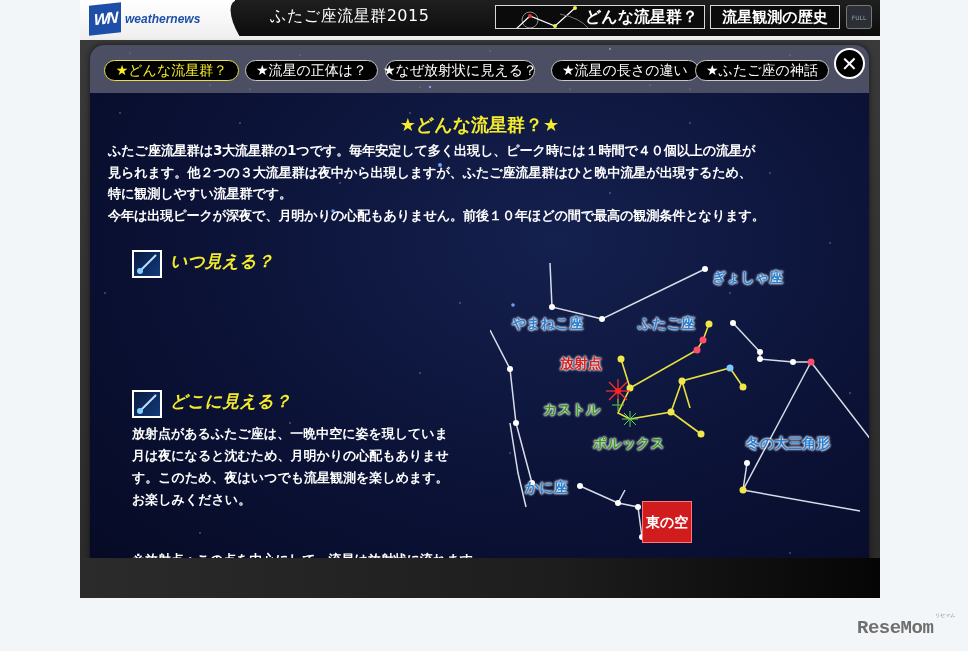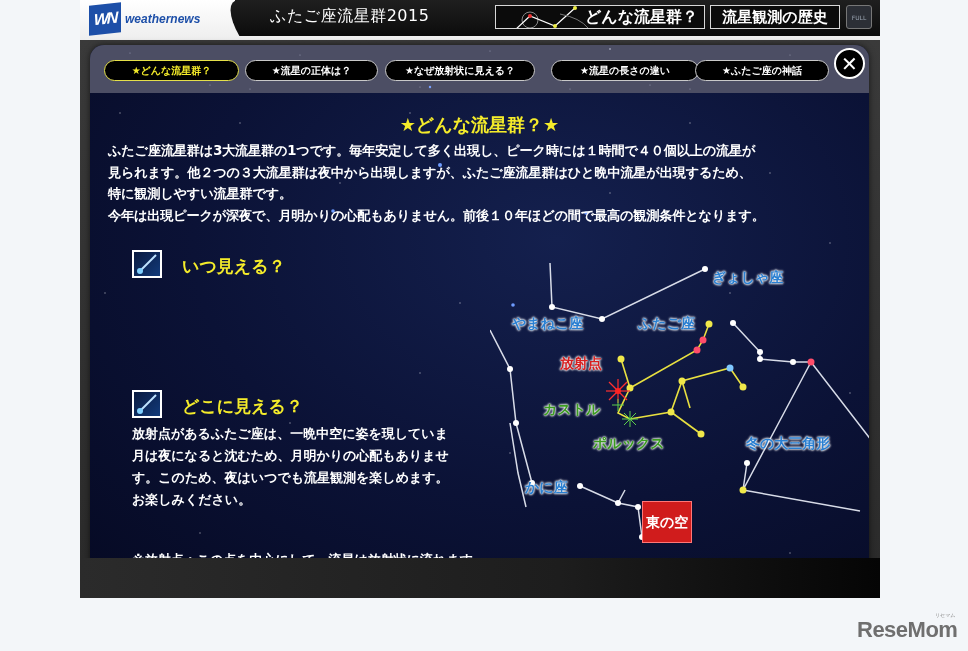--- a/index.html
+++ b/index.html
@@ -81,39 +81,39 @@
   }
   .starfield { position: absolute; inset: 0; }
   .pointer {
     position: absolute; left: 80px; top: 48px; width: 0; height: 0;
     border-left: 11px solid transparent; border-right: 11px solid transparent;
     border-top: 12px solid #4c4e64;
   }
   .tab {
     position: absolute; top: 15px; height: 21px; border-radius: 11px;
     background: #000; border: 1.5px solid #c9c9c9; color: #fff;
-    font-size: 10px; font-weight: bold; display: flex; align-items: center; justify-content: center;
+    font-size: 14px; font-weight: normal; display: flex; align-items: center; justify-content: center;
     cursor: pointer; white-space: nowrap;
   }
   .tab.active { border-color: #e5e04a; color: #f5ec2a; }
   .close-btn {
     position: absolute; left: 744px; top: 3px; width: 31px; height: 31px; border-radius: 50%;
     background: #000; border: 2.5px solid #fff; color: #fff; font-size: 20px; font-weight: bold;
     display: flex; align-items: center; justify-content: center; cursor: pointer;
   }
   .section-title {
     position: absolute; left: 0; right: 0; top: 68px; text-align: center;
     color: #f5ec2a; font-size: 18px; font-weight: bold;
   }
   .intro {
     position: absolute; left: 18px; top: 95px; width: 760px;
     color: #fff; font-size: 13.2px; line-height: 21.5px; font-weight: bold; letter-spacing: -0.2px;
   }
   .subhead {
-    position: absolute; left: 42px; display: flex; align-items: flex-end; gap: 20px;
+    position: absolute; left: 42px; display: flex; align-items: flex-start; gap: 8px; font-style: italic;
   }
   .sub-icon {
     width: 30px; height: 28px; border: 2px solid #fff; background: linear-gradient(135deg, #0a1a40 0%, #123a7a 100%);
     position: relative; overflow: hidden;
   }
   .sub-title { color: #f5ec2a; font-size: 17px; font-weight: bold; }
   .info-block {
     position: absolute; left: 42px; color: #fff; font-size: 13px; font-weight: bold; line-height: 21px;
   }
   .info-row { display: flex; }
@@ -132,22 +132,22 @@
     text-shadow: 0 0 2px #fff, 0 0 2px #fff, 0 0 3px #fff;
   }
   .lbl-blue { color: #2a7fd1; }
   .lbl-red { color: #d62020; }
   .lbl-green { color: #3a9a1f; }
   .east-sky {
     position: absolute; background: #d01c1c; color: #fff; border: 1.5px solid #ff7777;
     font-size: 14px; font-weight: bold; padding: 10px 3px; line-height: 20px;
   }
   .resemom {
-    position: absolute; left: 857px; top: 617px; color: #6f6f6f; font-size: 22px; font-weight: bold;
-    font-family: Liberation Sans, sans-serif; letter-spacing: -0.5px;
+    position: absolute; left: 857px; top: 617px; color: #6f6f6f; font-size: 19px; font-weight: bold;
+    font-family: Liberation Mono, monospace; letter-spacing: -0.5px;
   }
   .resemom-kana { position: absolute; left: 935px; top: 612px; color: #888; font-size: 5px; }
 </style>
 </head>
 <body>
 
 <div class="app">
   <div class="header">
     <div class="logo">
       <div class="logo-mark">WN</div>

